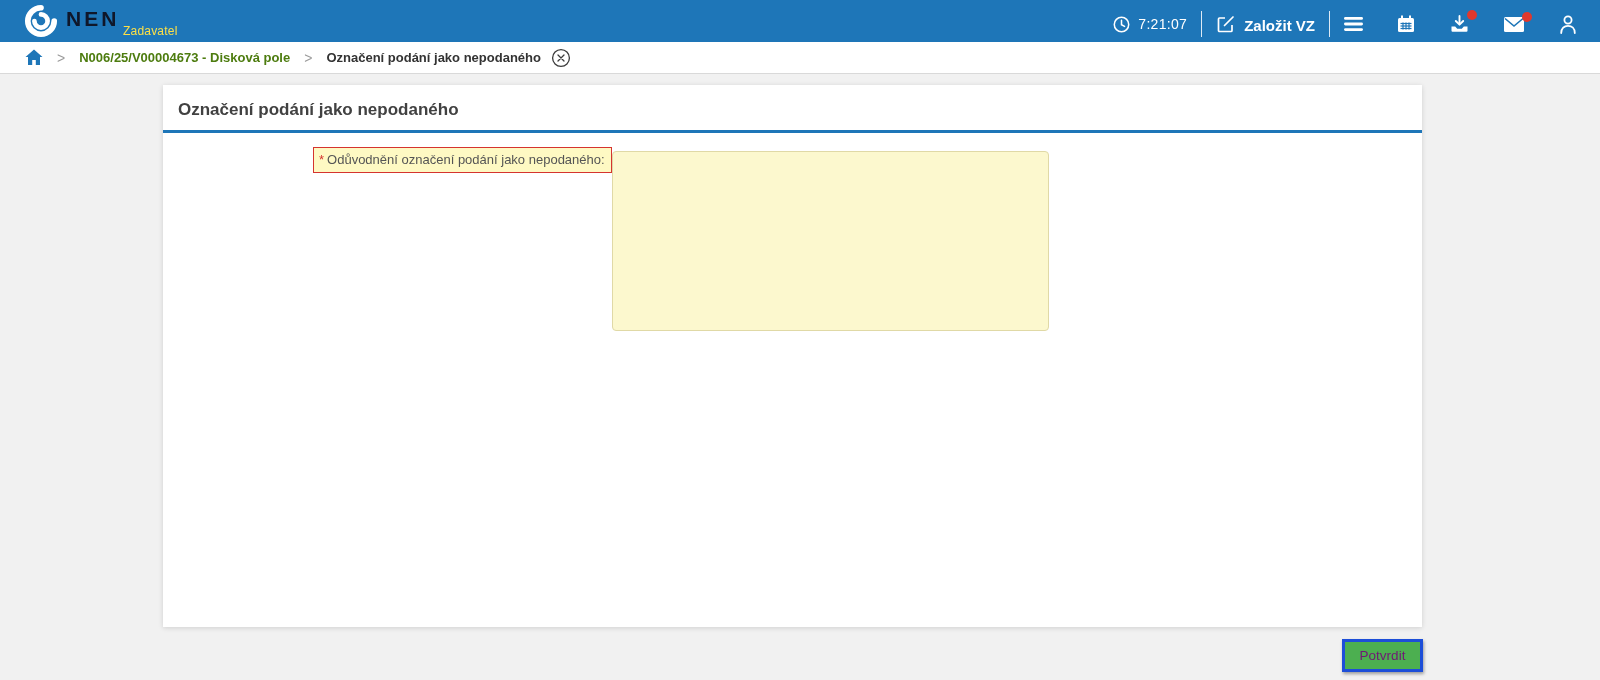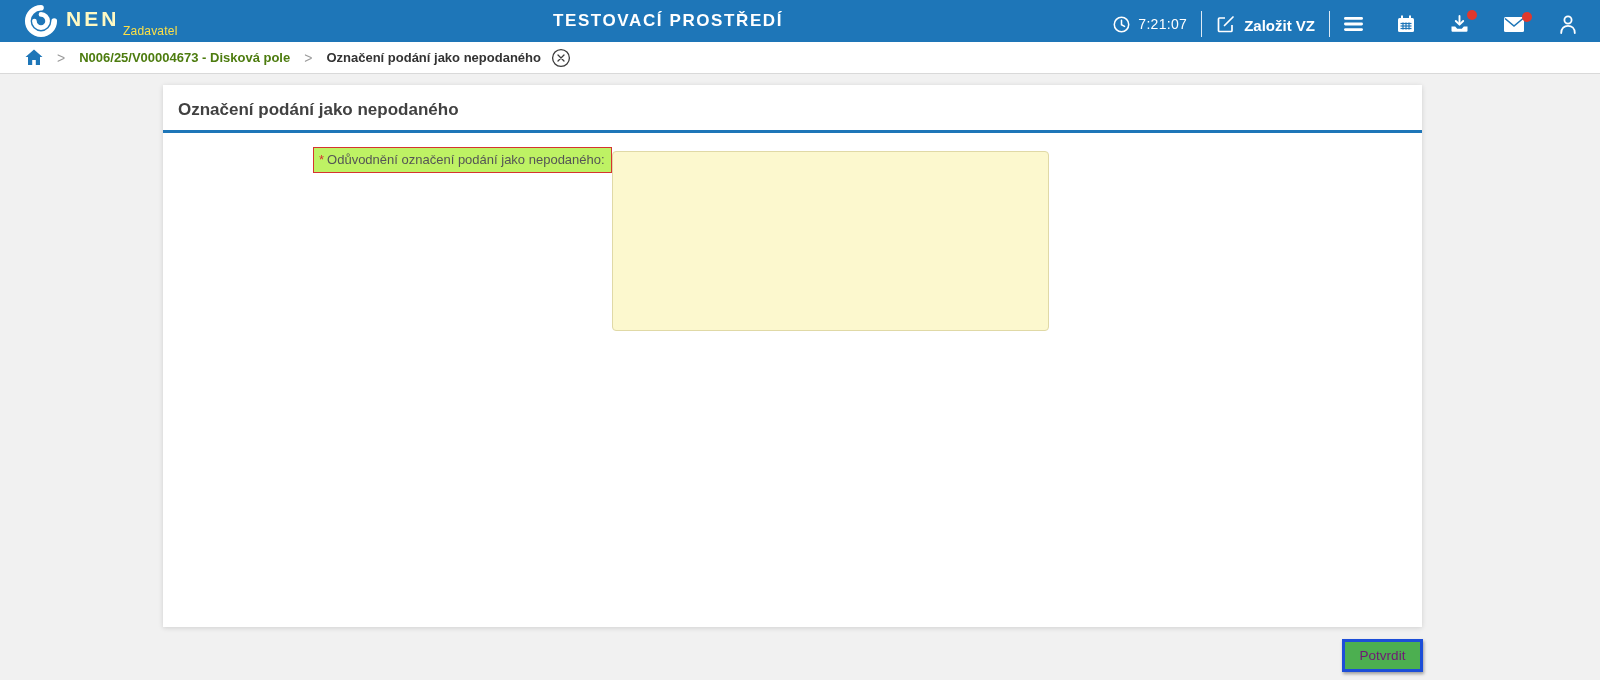--- a/index.html
+++ b/index.html
@@ -15,21 +15,21 @@
   .app-header {
     position: absolute; top: 0; left: 0;
     width: 1600px; height: 42px;
     background: #1e76b8;
     color: #fff;
   }
   .logo-group { position: absolute; left: 24px; top: 0; height: 42px; }
   .logo-mark { position: absolute; left: 0; top: 4px; width: 34px; height: 34px; }
   .brand-name {
     position: absolute; left: 42px; top: 7px;
-    font-size: 21px; font-weight: bold; letter-spacing: 3px; color: #fef9c3;
+    font-size: 21px; font-weight: bold; letter-spacing: 3px; color: #0f172a;
   }
   .brand-role {
     position: absolute; left: 99px; top: 24px;
     font-size: 12px; color: #fde047; letter-spacing: 0.2px;
   }
   .env-title {
     position: absolute; left: 553px; top: 11px;
     font-size: 17px; font-weight: bold; letter-spacing: 1.6px; color: #fff;
     white-space: nowrap;
   }
@@ -80,21 +80,21 @@
     padding: 15px 16px 10px 15px;
     border-bottom: 3px solid #1e76b8;
   }
   .panel-title { font-size: 17px; font-weight: bold; color: #414141; }
 
   .form-label-box {
     position: absolute; left: 150px; top: 62px;
     border: 1px solid #d5342f;
     padding: 4px 6px 5px 5px;
     font-size: 13px; color: #555;
-    background: #bef264;
+    background: #fef9c3;
     white-space: nowrap;
   }
   .req-mark { color: #d5342f; margin-right: 3px; }
   .form-textarea {
     position: absolute; left: 449px; top: 66px;
     width: 437px; height: 180px;
     background: #fcf8ce;
     border: 1px solid #e0d9a6;
     border-radius: 4px;
     resize: none;
@@ -128,21 +128,20 @@
     <span class="logo-mark">
       <svg width="34" height="34" viewBox="0 0 36 36">
         <path d="M18 4 A 14 14 0 1 0 32 18" fill="none" stroke="#ffffff" stroke-width="6" stroke-linecap="round"></path>
         <path d="M18 11 A 7 7 0 1 1 11 18" fill="none" stroke="#ffffff" stroke-width="5" stroke-linecap="round"></path>
       </svg>
     </span>
     <span class="brand-name">NEN</span>
     <span class="brand-role">Zadavatel</span>
   </div>
 
-  <div class="env-title">TESTOVACÍ PROSTŘEDÍ</div>
 
   <div class="header-right">
 
     <div class="hdr-item">
       <span class="icon-wrap">
         <svg width="19" height="19" viewBox="0 0 20 20">
           <circle cx="10" cy="10" r="7.6" fill="none" stroke="#fff" stroke-width="1.6"></circle>
           <path d="M10 5.6 V10.3 L13.2 12" fill="none" stroke="#fff" stroke-width="1.6" stroke-linecap="round"></path>
         </svg>
       </span>

